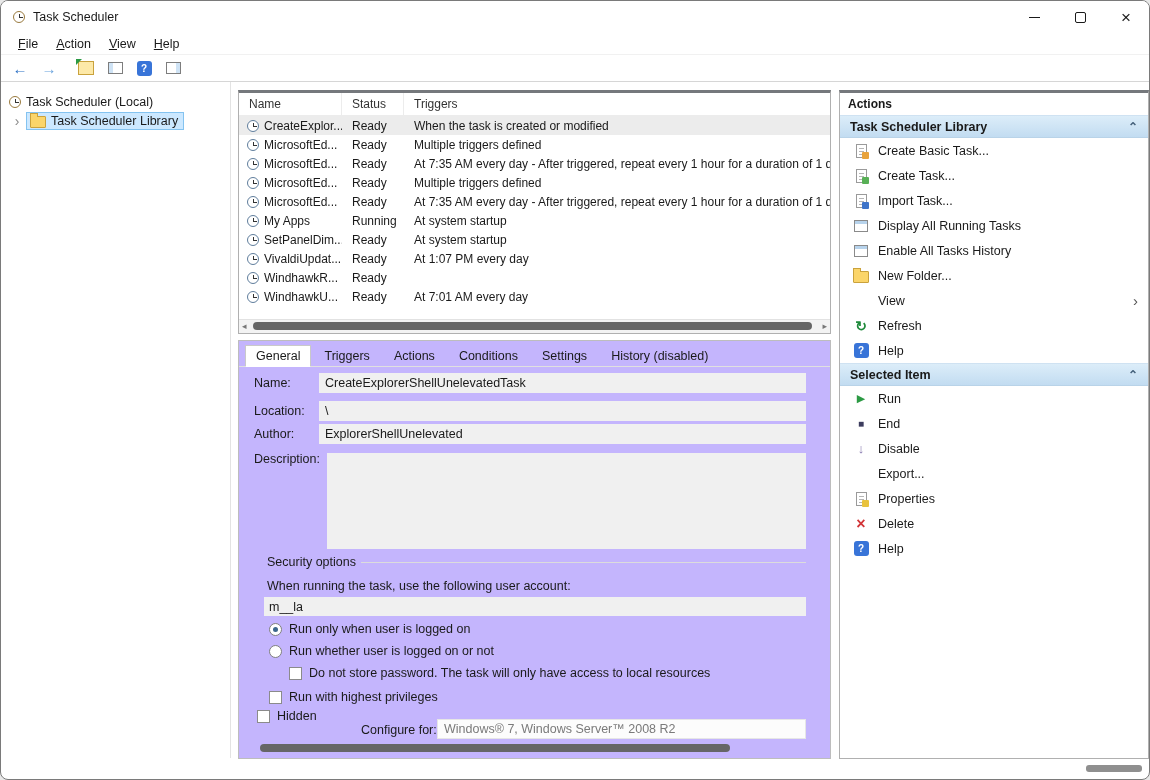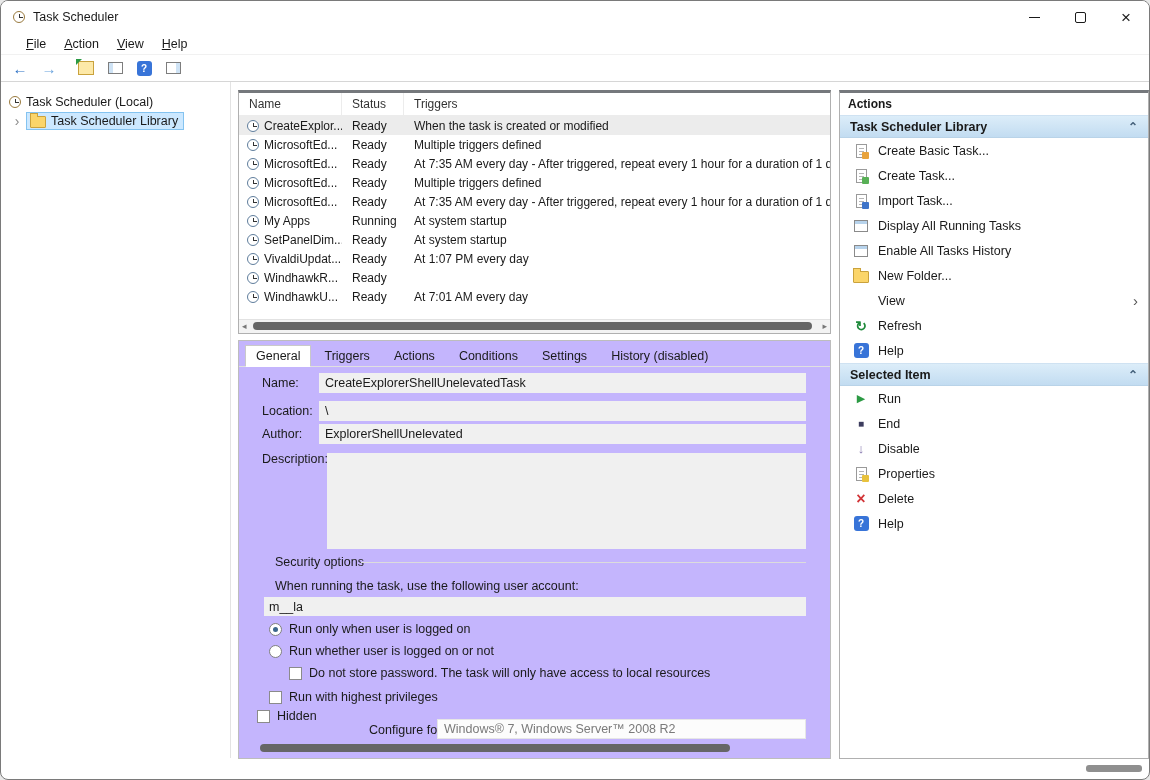--- a/index.html
+++ b/index.html
@@ -7,21 +7,21 @@
     border-radius:8px;background:#fff;overflow:hidden;font-family:"Liberation Sans",sans-serif;color:#1a1a1a;}
   
   .titlebar{height:32px;display:flex;align-items:center;padding-left:12px;gap:8px;background:#fff;}
   .title-text{font-size:12.5px;}
   .win-controls{margin-left:auto;display:flex;height:100%;}
   .win-btn{width:46px;display:flex;align-items:center;justify-content:center;font-size:15px;}
   .min-glyph{width:11px;height:1px;background:#1a1a1a;display:block;}
   .max-glyph{width:9px;height:9px;border:1px solid #1a1a1a;border-radius:2px;display:block;}
   .close-glyph{font-size:17px;line-height:1;}
   
-  .menubar{height:21px;display:flex;align-items:center;padding-left:16px;font-size:12.5px;border-bottom:1px solid #f1f1f1;}
+  .menubar{height:21px;display:flex;align-items:center;padding-left:8px;font-size:12.5px;border-bottom:1px solid #f1f1f1;}
   .menu-item{padding:2px 9px;display:inline-block;}
   .menu-item::first-letter{text-decoration:underline;}
   .toolbar{height:26px;display:flex;align-items:center;padding-left:6px;gap:3px;border-bottom:1px solid #d6d6d6;}
   .tbtn{width:26px;height:22px;display:flex;align-items:center;justify-content:center;}
   .arrow{font-size:15px;font-weight:bold;color:#2a6fc4;line-height:1;}
   .arrow.fwd{color:#6aa3dd;}
   .tb-yellow{width:14px;height:12px;background:#fde9a8;border:1px solid #c9a23c;position:relative;}
   .tb-yellow::after{content:"";position:absolute;left:-3px;top:-3px;width:0;height:0;border-style:solid;
     border-width:0 0 6px 6px;border-color:transparent transparent transparent #2c9a44;}
   .tb-table{width:15px;height:12px;border:1px solid #7d7d7d;box-sizing:border-box;background:linear-gradient(90deg,#cfe3f5 0 4px,#fff 4px);}
@@ -59,21 +59,21 @@
   .hs-arrow{position:absolute;top:1px;font-size:9px;color:#777;}
   .hs-arrow.l{left:3px;} .hs-arrow.r{right:3px;}
   .hthumb{position:absolute;left:14px;right:18px;top:2px;height:8px;background:#666;border-radius:4px;}
   
   .details-pane{position:absolute;left:237px;top:258px;width:593px;height:419px;box-sizing:border-box;
     border:1px solid #bdbdbd;background:#c4b5fd;font-size:12.5px;}
   .tabs{display:flex;gap:2px;padding:4px 0 0 6px;height:26px;box-sizing:border-box;border-bottom:1px solid #e0e0e0;}
   .tab{padding:3px 10px;border:1px solid transparent;}
   .tab.active{border:1px solid #c9c9c9;border-bottom:1px solid #fff;background:#fff;margin-bottom:-1px;}
   .dcontent{position:relative;height:389px;}
-  .flabel{position:absolute;left:15px;margin-left:8px;}
+  .flabel{position:absolute;left:15px;}
   .field{position:absolute;left:80px;right:24px;height:20px;background:#f0f0f0;display:flex;align-items:center;
     padding-left:6px;box-sizing:border-box;}
   .desc-box{position:absolute;left:88px;right:24px;top:86px;height:96px;background:#f0f0f0;}
   .sec-line{position:absolute;left:122px;right:24px;top:195px;border-top:1px solid #dcdcdc;}
   .acct{position:absolute;left:25px;right:24px;top:230px;height:19px;background:#f0f0f0;display:flex;align-items:center;padding-left:5px;box-sizing:border-box;}
   .ctrl-row{position:absolute;display:flex;align-items:center;gap:7px;}
   .radio{width:13px;height:13px;border-radius:50%;border:1px solid #7f7f7f;background:#fff;box-sizing:border-box;position:relative;flex:none;}
   .radio.on::after{content:"";position:absolute;left:3px;top:3px;right:3px;bottom:3px;border-radius:50%;background:#3b668c;}
   .checkbox{width:13px;height:13px;border:1px solid #8b8b8b;background:#fff;box-sizing:border-box;flex:none;}
   .cfg{position:absolute;left:198px;right:24px;top:352px;height:20px;background:#fcfcfc;border:1px solid #e6e6e6;
@@ -409,20 +409,24 @@
           </span>
         <span>End</span>
       </div>
       <div class="act-item">
         <span class="icol">
             <span class="g g-dis">↓</span>
           </span>
         <span>Disable</span>
       </div>
       <div class="act-item">
+        <span class="icol"></span>
+        <span>Export...</span>
+      </div>
+      <div class="act-item">
         <span class="icol">
             <span class="doc props"></span>
           </span>
         <span>Properties</span>
       </div>
       <div class="act-item">
         <span class="icol">
             <span class="g g-del">×</span>
           </span>
         <span>Delete</span>

